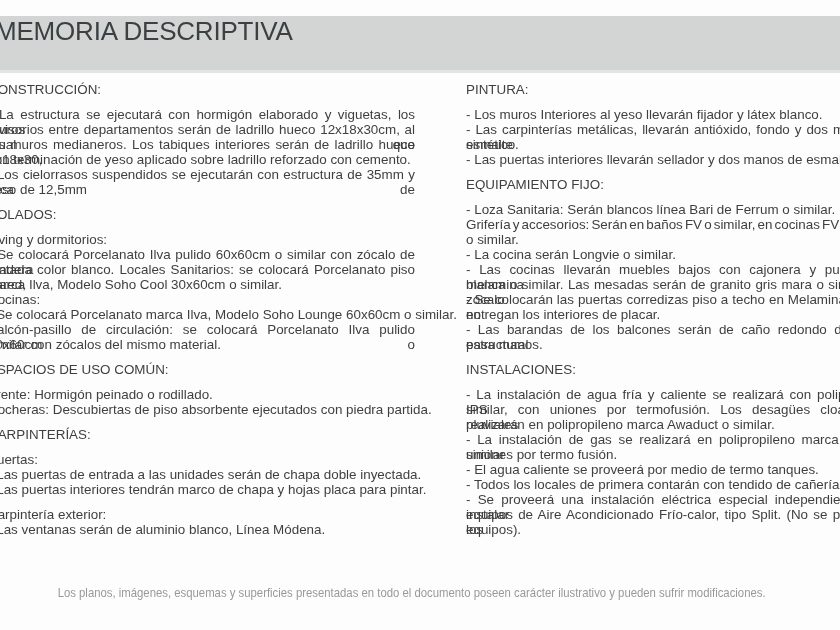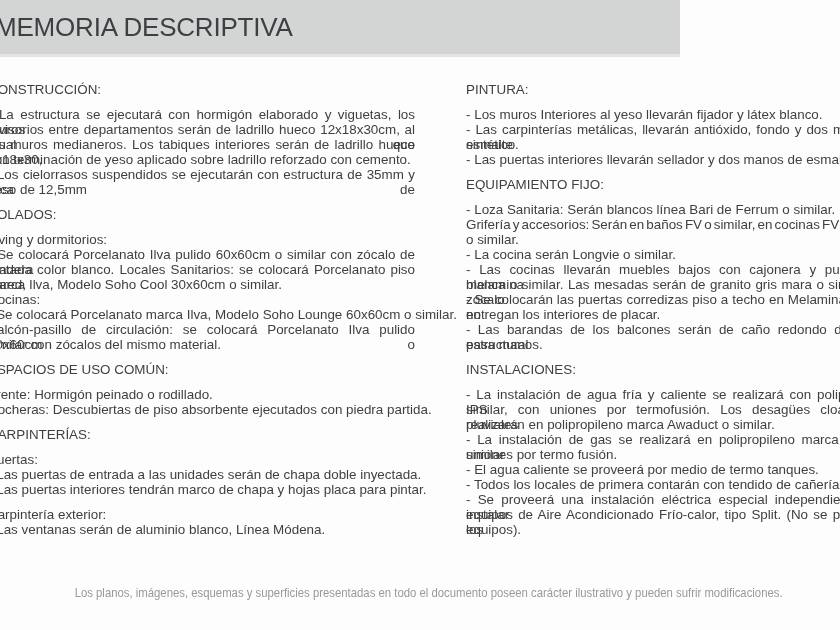--- a/index.html
+++ b/index.html
@@ -11,26 +11,25 @@
   }
   .viewport {
     position: relative;
     width: 840px; height: 630px;
     overflow: hidden;
     background: #fdfdfd;
   }
   
   .band {
     position: absolute;
-    left: 0; top: 0;
-    width: 680px; height: 54px;
+    left: 0; top: 16px;
+    width: 840px; height: 54px;
     background: #d2d5d3;
     border-bottom: 3px solid #e3e5e4;
     display: flex;
-    align-items: center;
   }
   .band h1 {
     margin: 0;
     position: relative;
     left: -5px;
     font-size: 26px;
     font-weight: 400;
     letter-spacing: -0.2px;
     color: #3b4043;
     white-space: nowrap;
@@ -60,21 +59,21 @@
     white-space: normal;
     text-align: justify;
     text-align-last: justify;
   }
   .line.tight { word-spacing: -1.6px; }
   
   .footer {
     position: absolute;
     left: 0; top: 584px;
     width: 840px;
-    text-align: right;
+    text-align: left;
     color: #97999a;
     font-size: 13.2px;
   }
   .fline {
     height: 17px;
     line-height: 17px;
     white-space: nowrap;
   }
   .fline span {
     display: inline-block;

